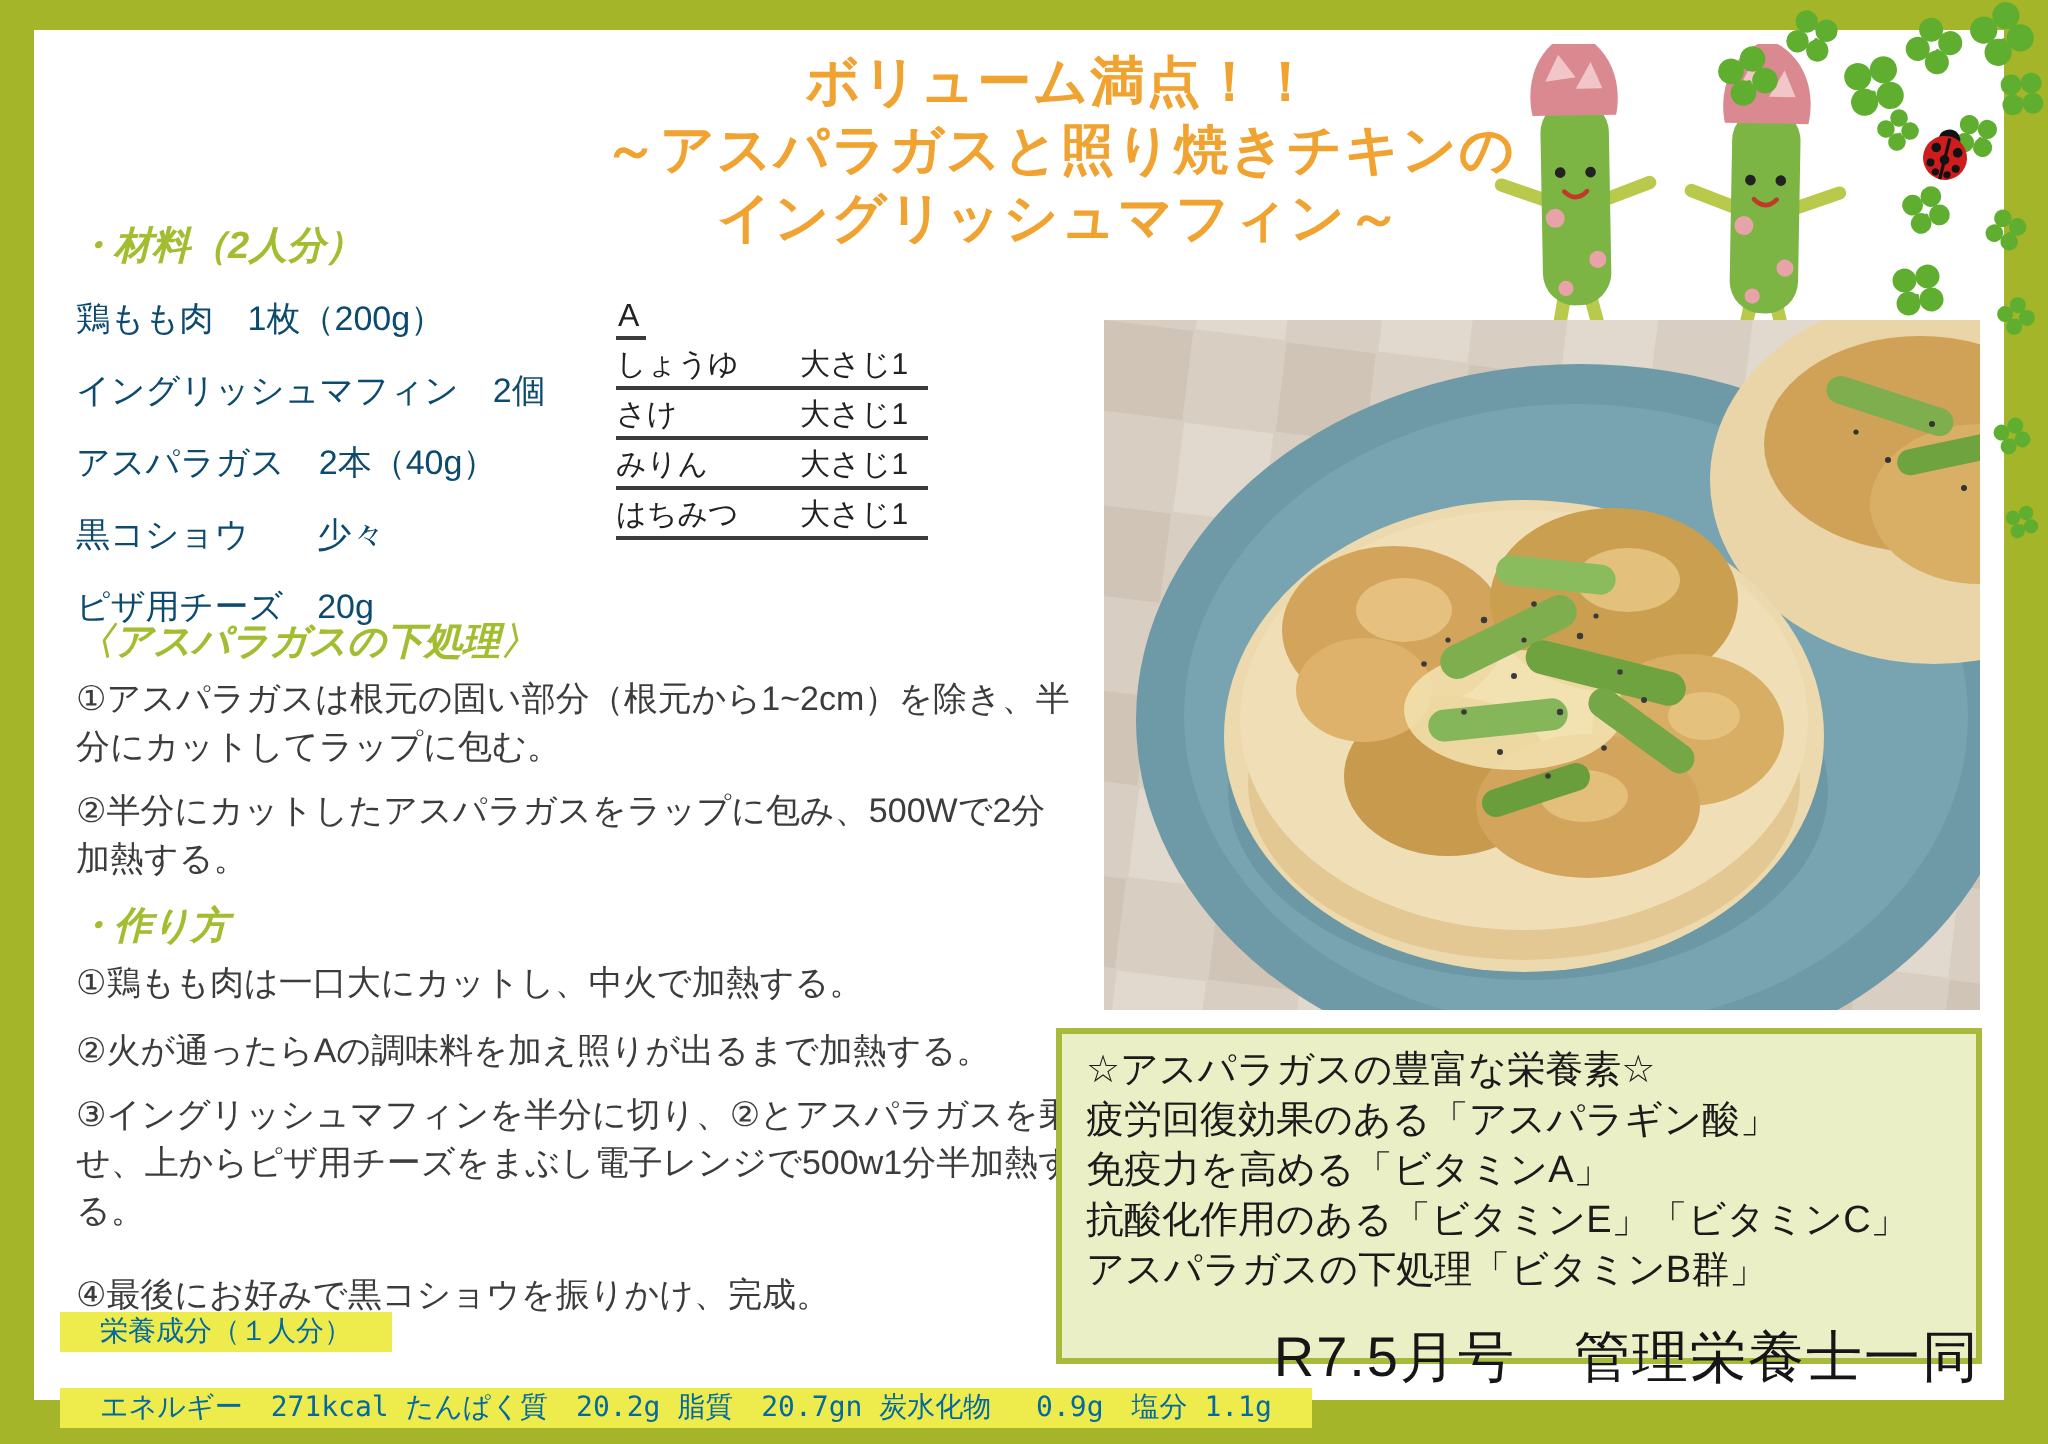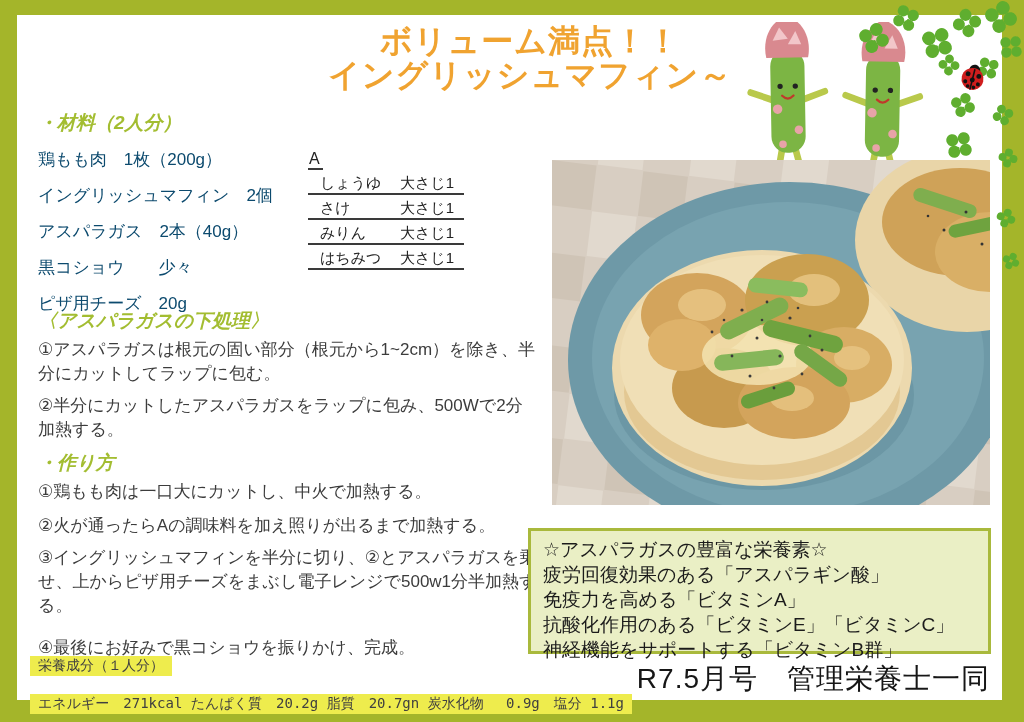--- a/index.html
+++ b/index.html
@@ -6,44 +6,44 @@
   body{
     width:1024px;height:722px;position:relative;overflow:hidden;
     font-family:"Liberation Sans","DejaVu Sans",sans-serif;
     background:#ffffff;
   }
   .frame{position:absolute;inset:0;background:#a4b52a;}
   .canvas{position:absolute;left:17px;top:15px;width:985px;height:685px;background:#ffffff;}
   .abs{position:absolute;}
 
   .title{left:240px;top:24px;width:580px;text-align:center;
-         color:#f0a330;font-weight:bold;font-size:32px;line-height:34px;letter-spacing:1px;}
+         color:#f0a330;font-weight:bold;font-size:27px;line-height:34px;letter-spacing:1px;}
 
   .sec-header{color:#a3bd31;font-weight:bold;font-size:19px;font-style:italic;}
   .ing-list{left:38px;top:142px;width:280px;font-size:17px;color:#0c4a6e;}
   .ing-list .item{height:36px;line-height:36px;white-space:nowrap;}
 
   .abox{left:308px;top:150px;width:156px;font-size:15px;color:#222;}
   .abox .alabel{display:inline-block;border-bottom:2px solid #3a3a3a;padding:0 3px 0 1px;margin-bottom:2px;font-size:16px;}
   .abox .arow{display:flex;border-bottom:2px solid #3a3a3a;line-height:21px;margin-bottom:2px;}
-  .abox .aname{flex:1;margin-left:12px;}
+  .abox .aname{flex:1;}
   .abox .aamt{width:64px;}
 
   .step{left:38px;width:500px;font-size:17px;line-height:24px;color:#3c3c3c;}
 
   .photo{left:552px;top:160px;width:438px;height:345px;overflow:hidden;}
   .photo svg{display:block;}
 
-  .nutrient-box{left:528px;top:514px;width:463px;height:126px;box-sizing:border-box;
+  .nutrient-box{left:528px;top:514px;width:463px;height:168px;box-sizing:border-box;
       background:#eaefc5;border:3px solid #a9b93c;padding:6px 12px;
-      font-size:19px;line-height:25px;color:#1b1b1b;font-weight:500;margin-top:14px;}
-
-  .hl{display:inline-block;background:#eeec4d;color:#404040;
+      font-size:19px;line-height:25px;color:#1b1b1b;font-weight:500;}
+
+  .hl{display:inline-block;background:#eeec4d;color:#0369a1;
       font-family:"DejaVu Sans Mono","Liberation Mono",monospace;
-      font-size:14px;padding:1px 8px;white-space:pre;text-align:right;}
+      font-size:14px;padding:1px 20px;white-space:pre;text-align:right;}
 
   .issue{right:34px;top:660px;font-size:28px;color:#161616;letter-spacing:1px;white-space:nowrap;}
 
   .deco{pointer-events:none;}
 </style>
 </head>
 <body>
 
 <div class="frame">
   <div class="canvas"></div>
@@ -86,20 +86,21 @@
       <circle cx="21.5" cy="21" r="2" fill="#121212"></circle>
       <circle cx="15" cy="18" r="2.4" fill="#121212"></circle>
       <circle cx="12" cy="25" r="1.8" fill="#121212"></circle>
       <circle cx="18" cy="25" r="1.8" fill="#121212"></circle>
     </g>
   </defs>
 </svg>
 
 <div class="abs title">
   <div>ボリューム満点！！</div>
+  <div>～アスパラガスと照り焼きチキンの</div>
   <div>イングリッシュマフィン～</div>
 </div>
 
 <svg class="abs deco" style="left:735px;top:22px" width="200" height="150" viewBox="0 0 200 150">
   <use href="#sym-asparagus" transform="translate(0,-8) scale(0.95) rotate(-4 55 80)"></use>
   <use href="#sym-asparagus" transform="translate(95,-4) scale(0.95) rotate(-2 55 80)"></use>
 </svg>
 
 <svg class="abs deco" style="left:840px;top:0px" width="184" height="300" viewBox="0 0 184 300">
   <use href="#sym-clover" transform="translate(18,22) scale(0.8) rotate(15 20 20)"></use>
@@ -228,21 +229,21 @@
         <circle cx="210" cy="160" r="1.3"></circle>
     </g>
   </svg>
 </div>
 
 <div class="abs nutrient-box">
   <div>☆アスパラガスの豊富な栄養素☆</div>
   <div>疲労回復効果のある「アスパラギン酸」</div>
   <div>免疫力を高める「ビタミンA」</div>
   <div>抗酸化作用のある「ビタミンE」「ビタミンC」</div>
-  <div>神経機能をサポートする「ビタミンB群」</div>
+  <div>アスパラガスの下処理「ビタミンB群」</div>
 </div>
 
 <div class="abs" style="left:30px;top:656px">
   <span class="hl">栄養成分（１人分）</span><br>
   <span class="hl" style="margin-top:18px">エネルギー　271kcal たんぱく質　20.2g 脂質　20.7gn 炭水化物　 0.9g　塩分 1.1g</span>
 </div>
 
 <div class="abs issue">R7.5月号　管理栄養士一同</div>
 
 </body></html>

